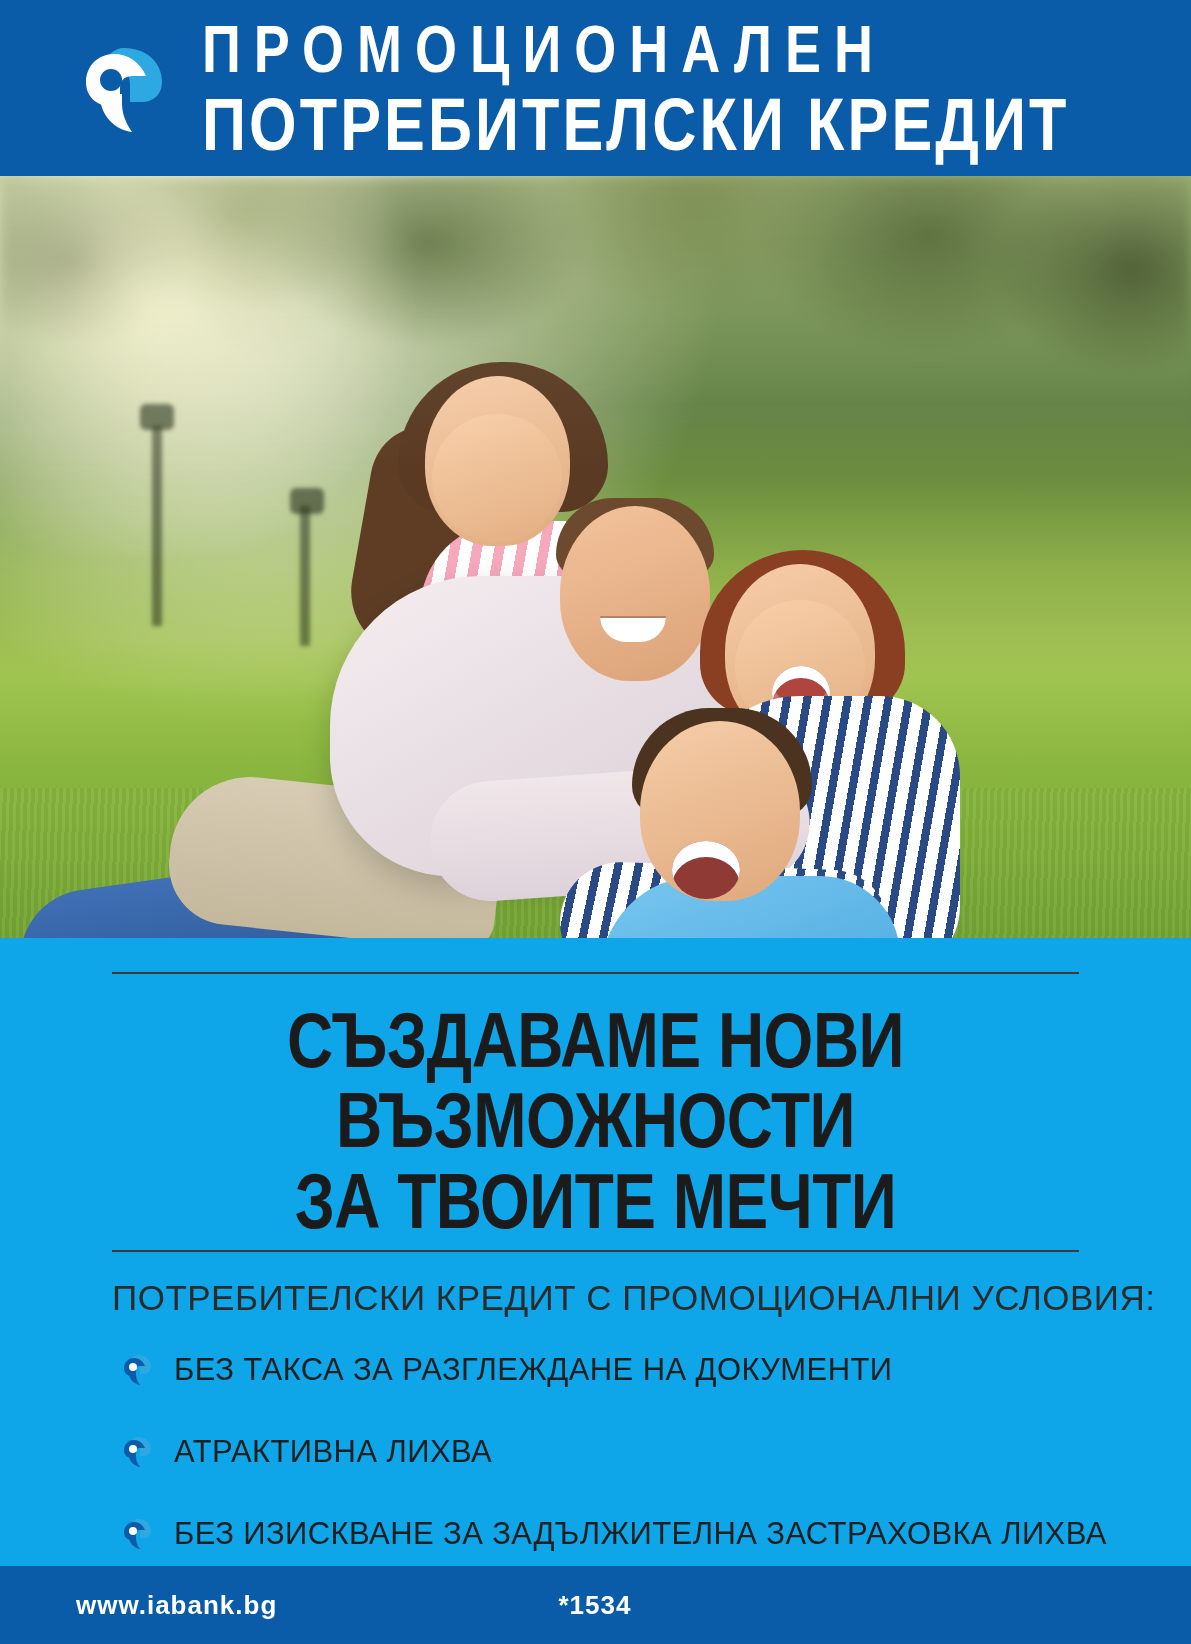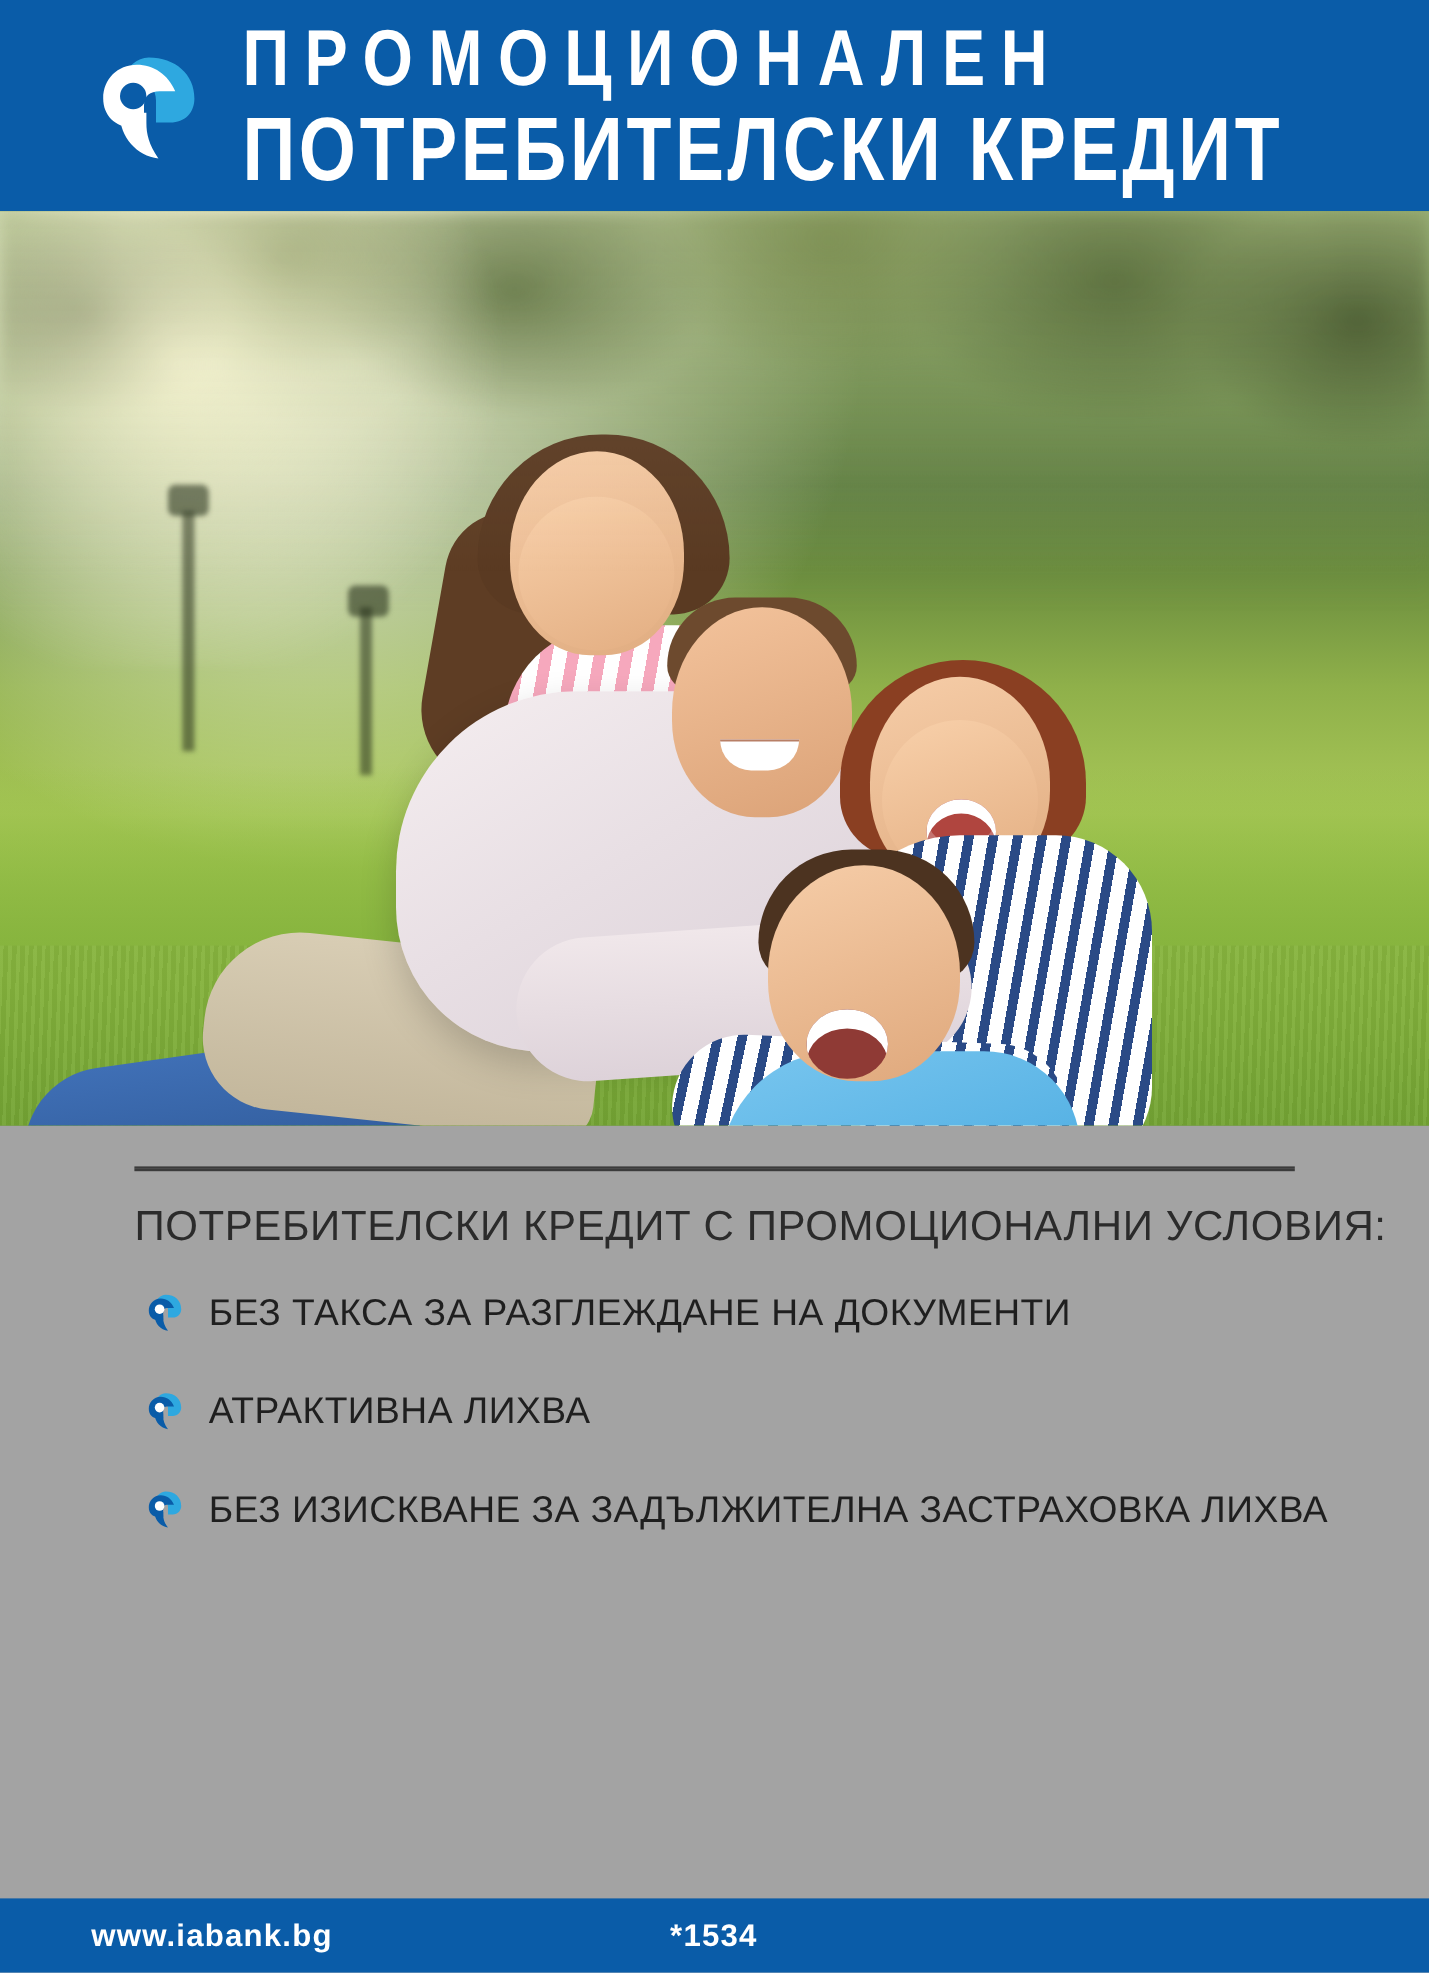--- a/index.html
+++ b/index.html
@@ -12,21 +12,21 @@
     height: 1644px;
     font-family: "Liberation Sans", sans-serif;
     overflow: hidden;
     position: relative;
   }
 
   .poster {
     width: 1191px;
     height: 1644px;
     position: relative;
-    background: #a3a3a3;
+    background: #0ea5e9;
     display: flex;
     flex-direction: column;
   }
 
   
   .header {
     background: #0a5ca8;
     height: 176px;
     display: flex;
     align-items: center;
@@ -358,21 +358,21 @@
     color: #1f1f1f;
     font-size: 31px;
     letter-spacing: 0.4px;
     white-space: nowrap;
   }
 
   
   .footer {
     position: absolute;
     left: 0; right: 0; bottom: 0;
-    height: 62px;
+    height: 78px;
     background: #0a5ca8;
     display: flex;
     align-items: center;
     color: #ffffff;
     font-weight: bold;
     font-size: 26px;
     letter-spacing: 1px;
   }
   .footer .f-left { width: 33.3%; text-align: left; padding-left: 76px; box-sizing: border-box; }
   .footer .f-mid { width: 33.3%; text-align: center; }
@@ -438,20 +438,26 @@
       <div class="blob boy-hair"></div>
       <div class="blob boy-head"></div>
       <div class="blob boy-mouth"></div>
 
     </div>
     <div class="family-soft"></div>
   </div>
 
   <div class="content">
     <div class="rule"></div>
+    <div class="headline-wrap">
+      <div class="headline">
+        <span>СЪЗДАВАМЕ НОВИ ВЪЗМОЖНОСТИ</span>
+        <span>ЗА ТВОИТЕ МЕЧТИ</span>
+      </div>
+    </div>
     <div class="rule"></div>
 
     <div class="subhead">ПОТРЕБИТЕЛСКИ КРЕДИТ С ПРОМОЦИОНАЛНИ УСЛОВИЯ:</div>
 
     <div class="bullets">
 
       <div class="bullet">
         <span class="bullet-icon">
           <svg viewBox="0 0 30 32" width="30" height="32" aria-hidden="true">
             <path d="M16 1 C24 1 29 6 29 13 C29 17 26 20 22 20 L18 20 L18 14 C18 10 16 8 12 8 L7 8 C9 4 12 1 16 1 Z" fill="#2ea8e0"></path>

